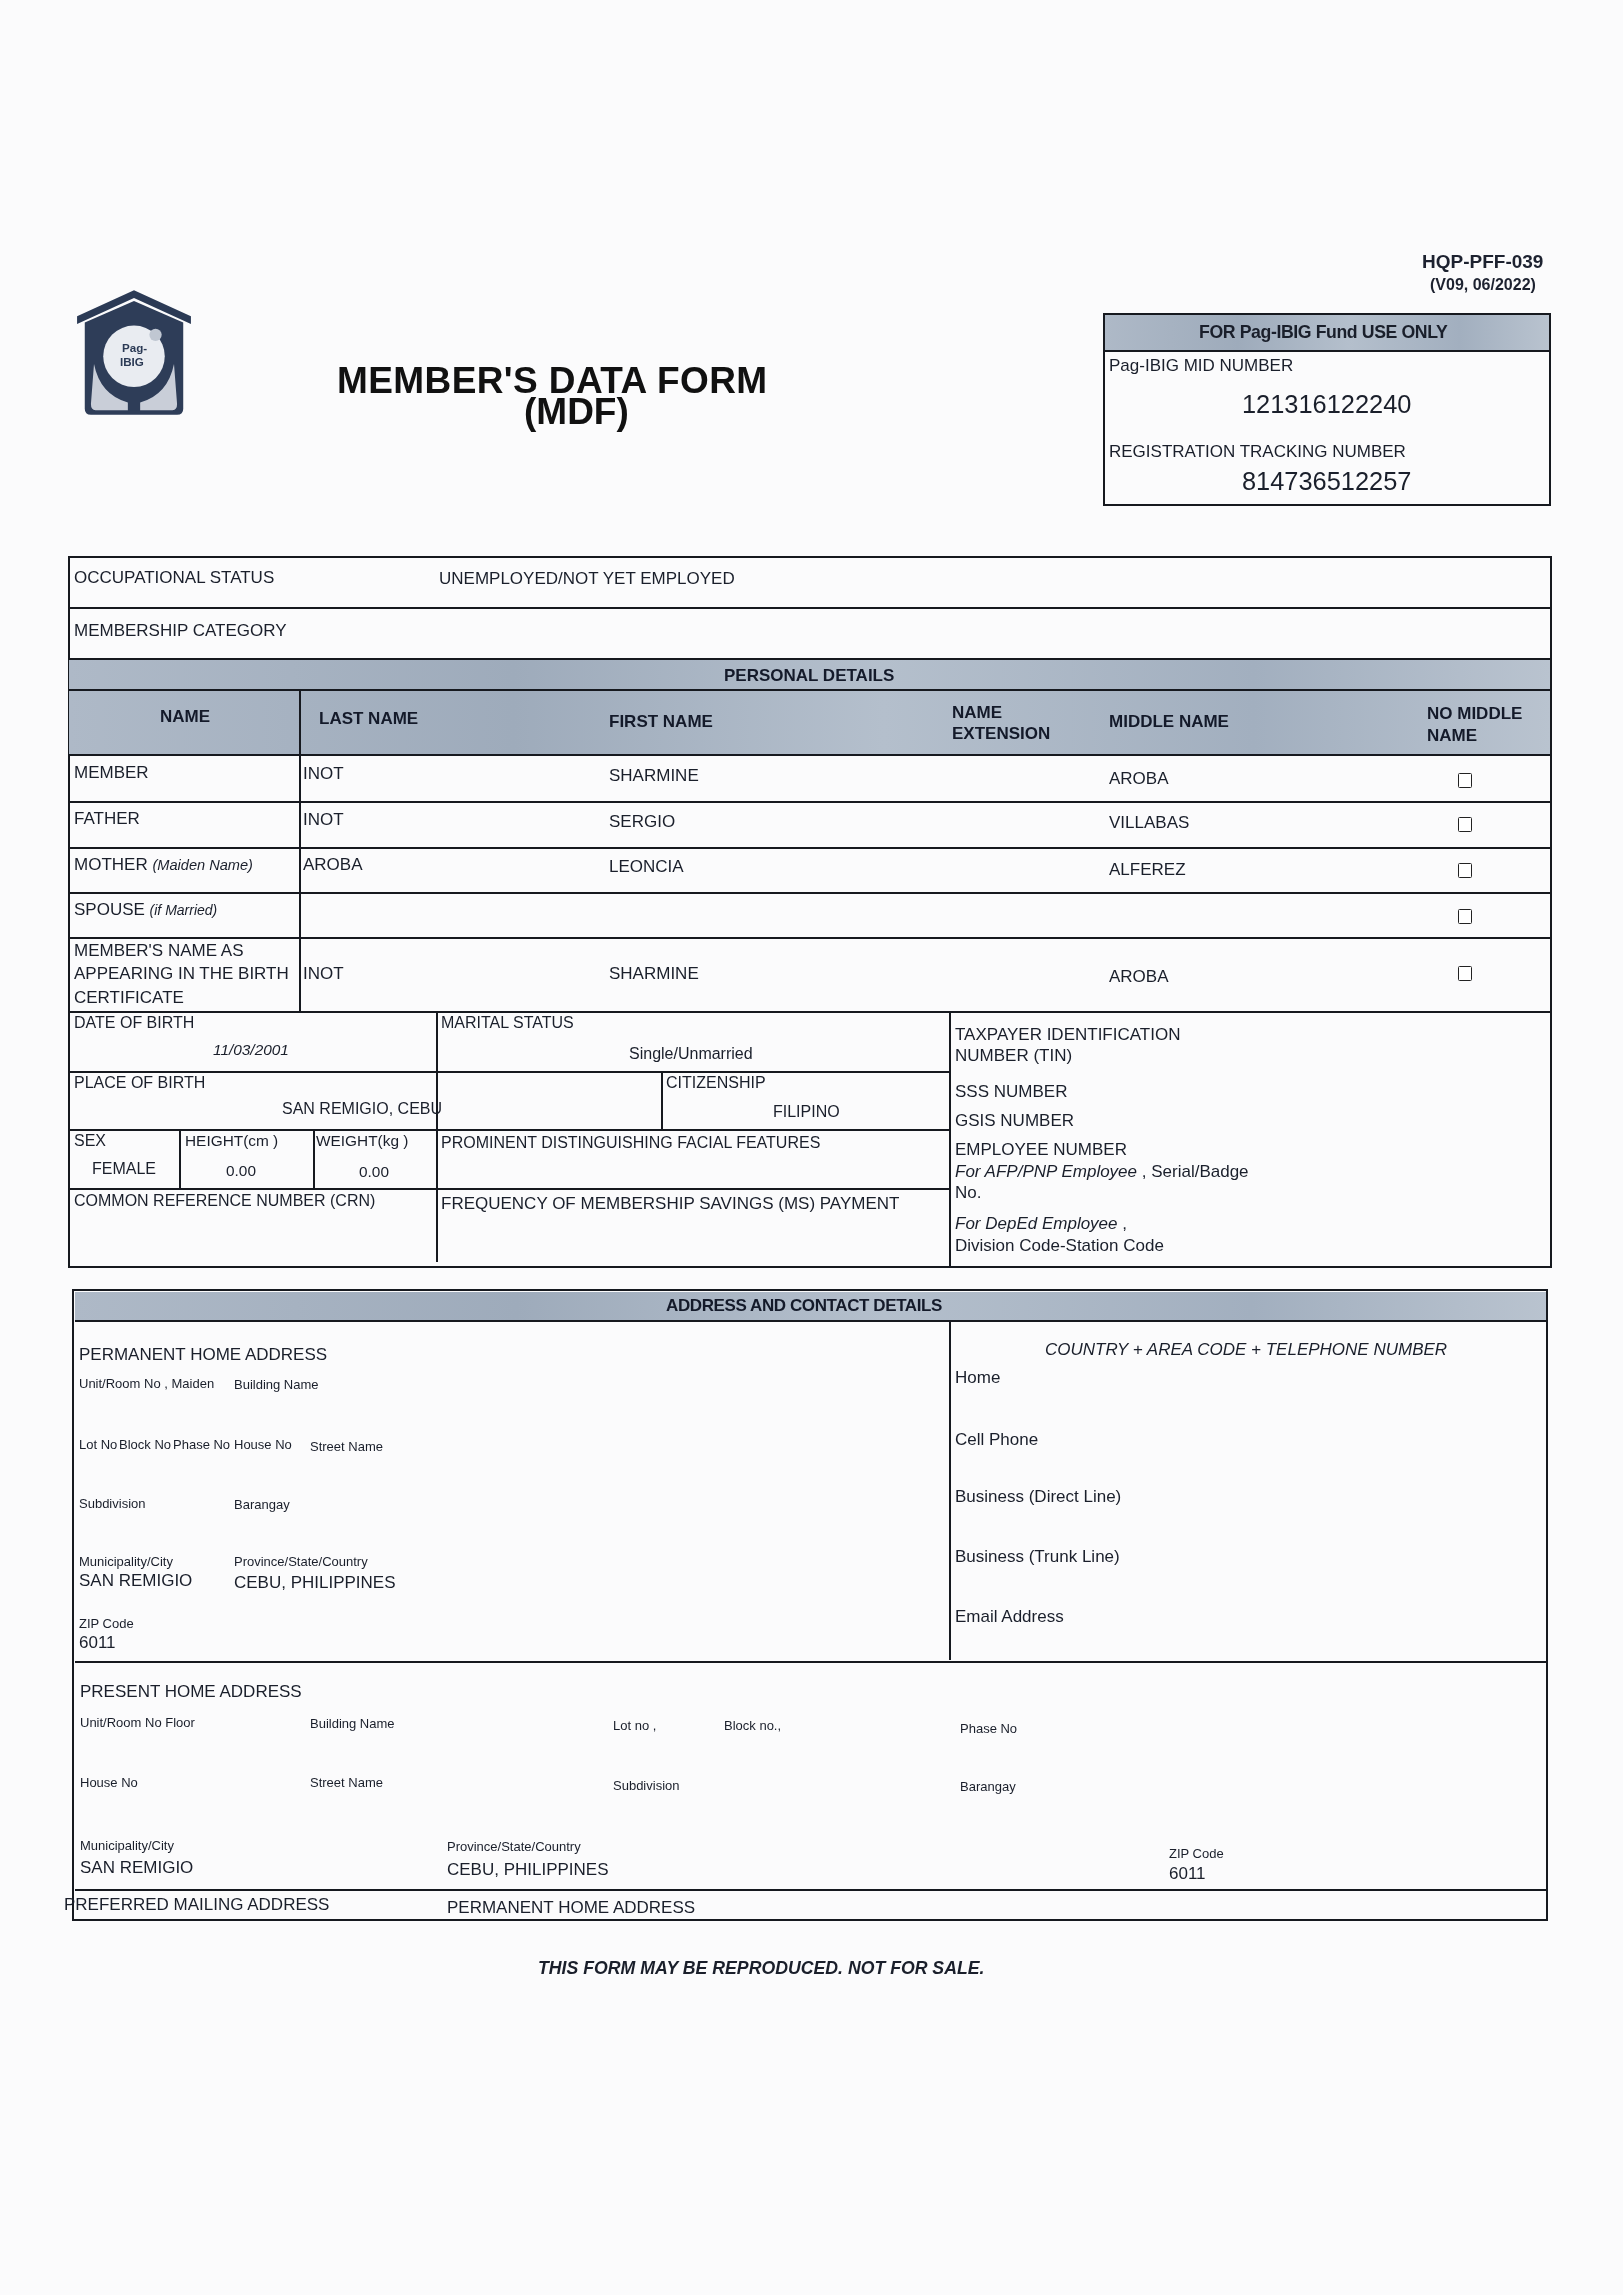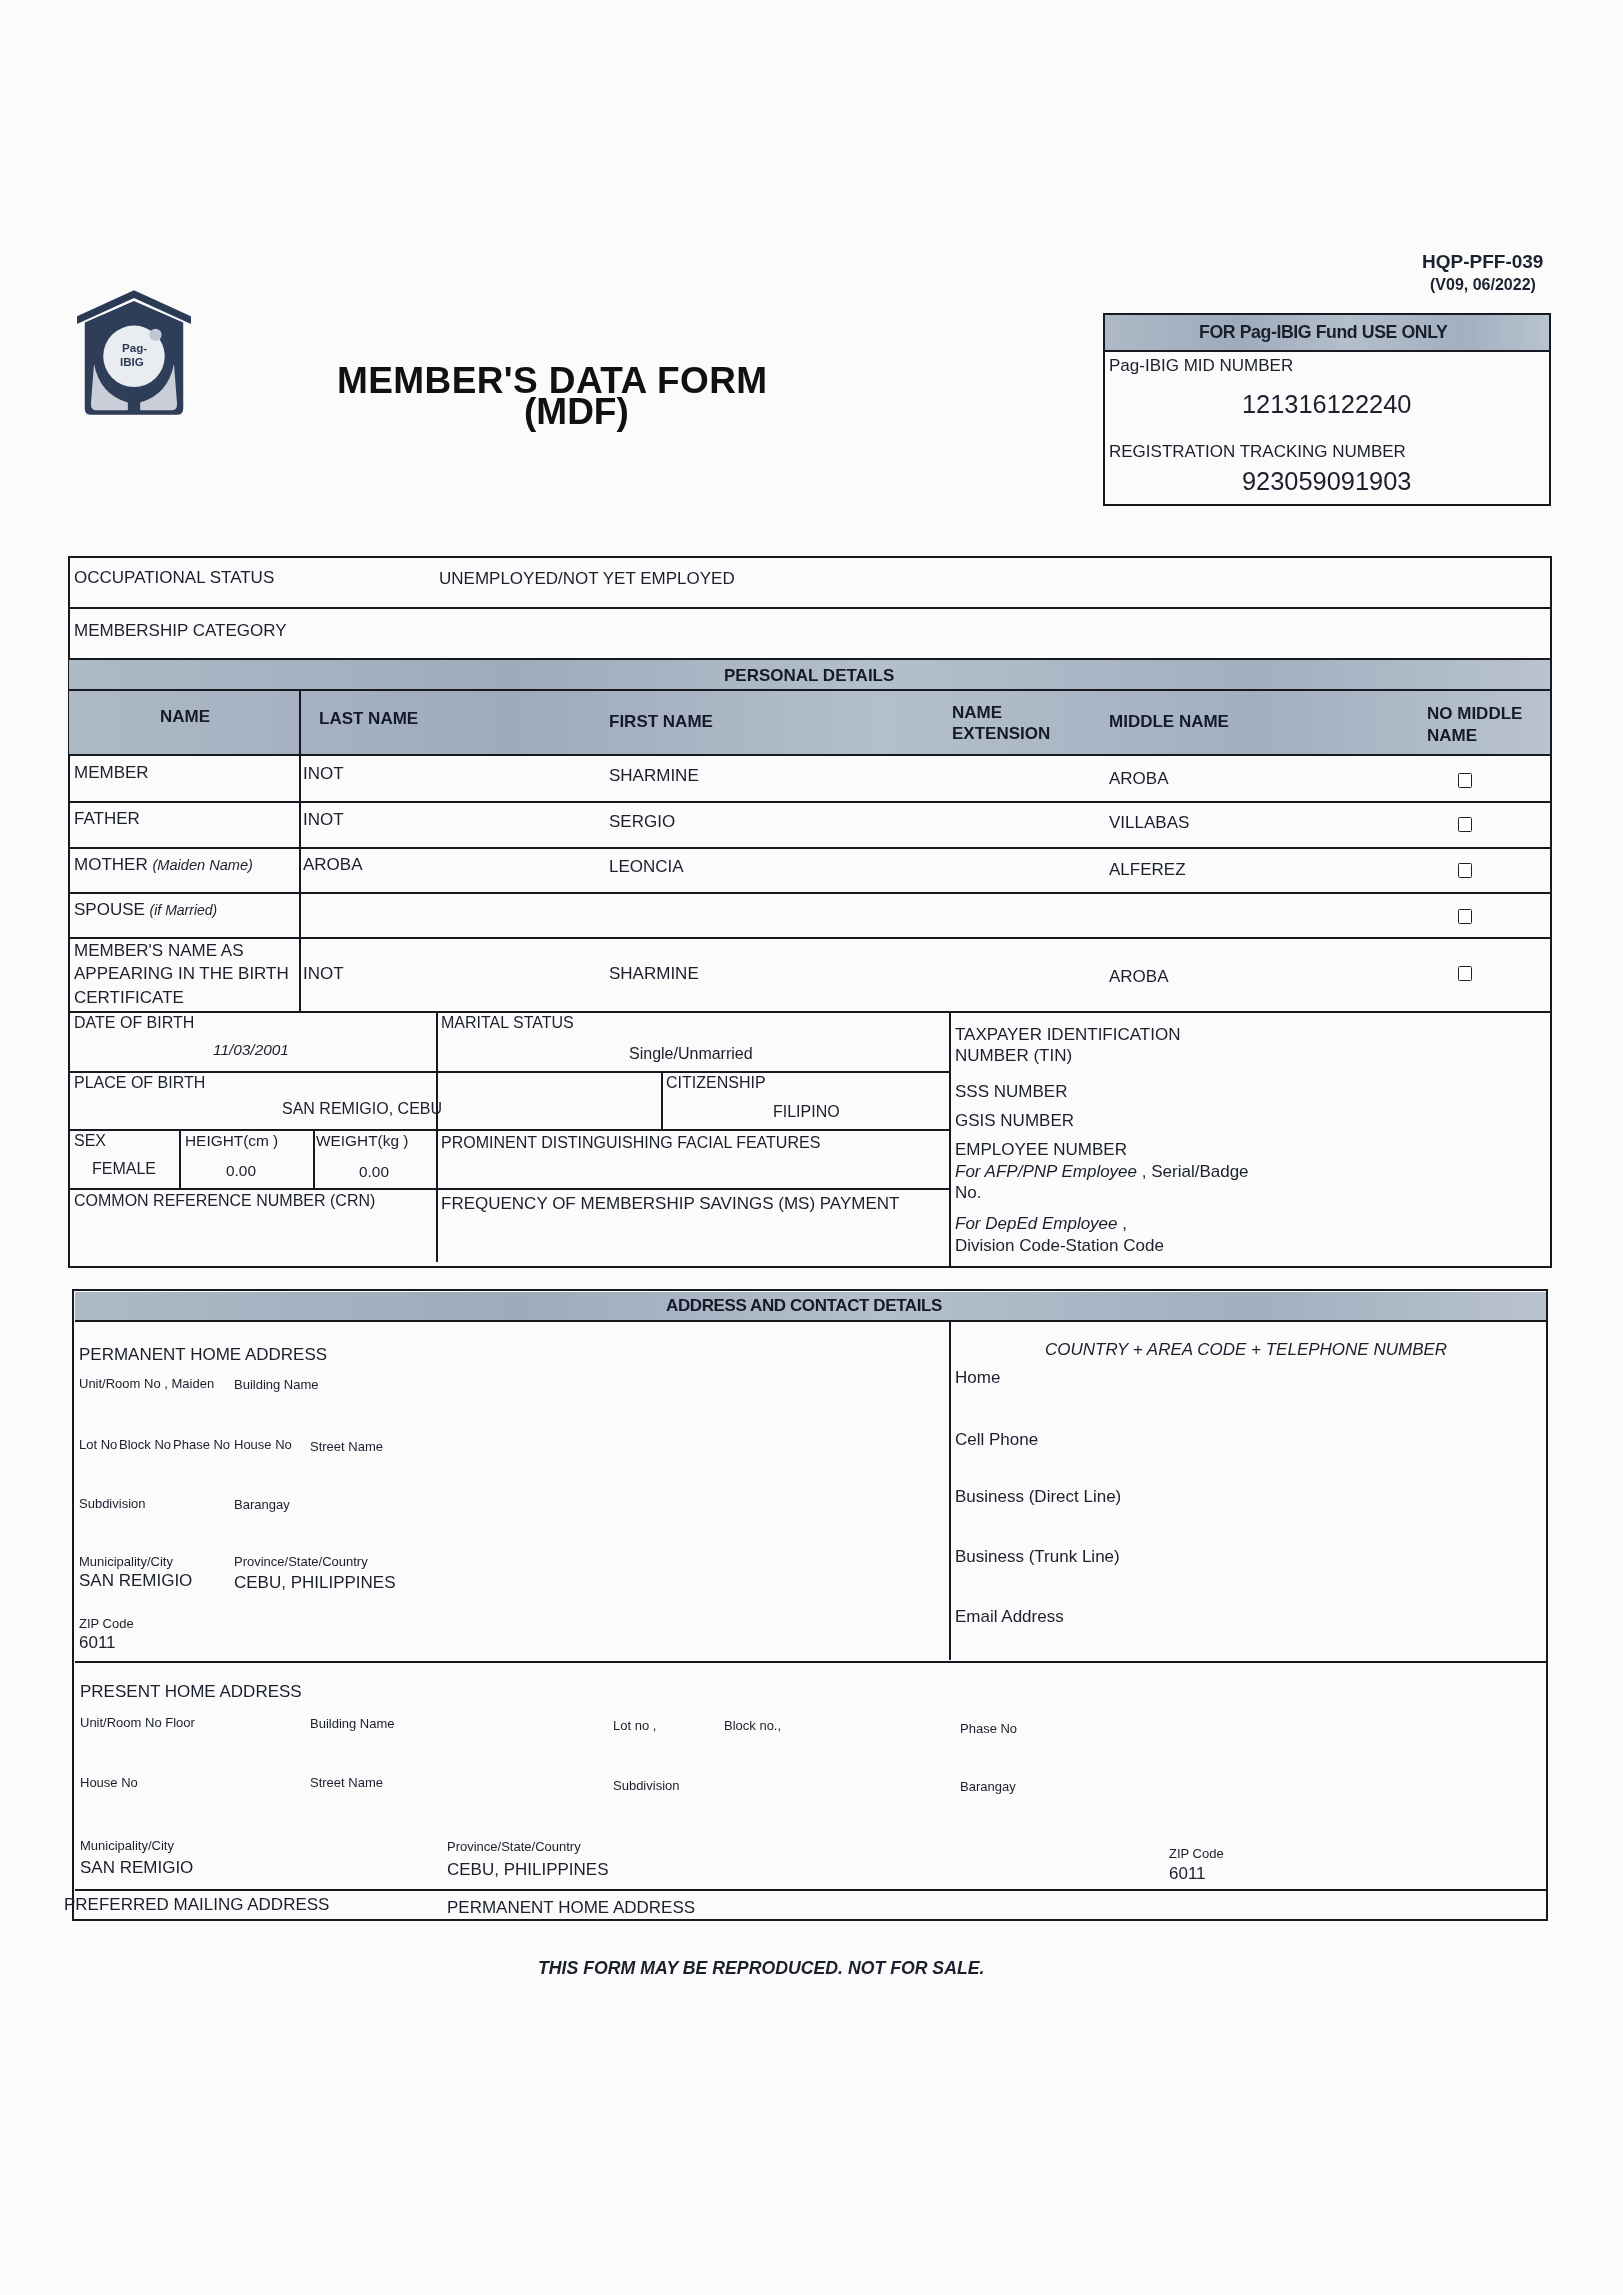--- a/index.html
+++ b/index.html
@@ -53,21 +53,21 @@
 <span class="t bold" style="left:1422px;top:251px;font-size:19px;color:#1d2230;">HQP-PFF-039</span>
 <span class="t bold" style="left:1430px;top:276px;font-size:16px;color:#1d2230;">(V09, 06/2022)</span>
 
 <div class="box" style="left:1103px;top:313px;width:448px;height:193px;"></div>
 <div class="shade" style="left:1105px;top:315px;width:444px;height:35px;"></div>
 <div class="hline" style="left:1105px;top:350px;width:444px;height:1.5px;"></div>
 <span class="t bold" style="left:1199px;top:322px;font-size:17.7px;letter-spacing:-0.4px;">FOR Pag-IBIG Fund USE ONLY</span>
 <span class="t" style="left:1109px;top:356px;font-size:17px;">Pag-IBIG MID NUMBER</span>
 <span class="t" style="left:1242px;top:390px;font-size:25.4px;">121316122240</span>
 <span class="t" style="left:1109px;top:442px;font-size:17px;">REGISTRATION TRACKING NUMBER</span>
-<span class="t" style="left:1242px;top:467px;font-size:25.4px;">923059091903</span>
+<span class="t" style="left:1242px;top:467px;font-size:25.4px;">814736512257</span>
 
 <div class="box" style="left:68px;top:556px;width:1484px;height:712px;"></div>
 
 <span class="t lbl" style="left:74px;top:568px;">OCCUPATIONAL STATUS</span>
 <span class="t val" style="left:439px;top:569px;">UNEMPLOYED/NOT YET EMPLOYED</span>
 <div class="hline" style="left:69px;top:607px;width:1481px;"></div>
 <span class="t lbl" style="left:74px;top:621px;">MEMBERSHIP CATEGORY</span>
 <div class="hline" style="left:69px;top:658px;width:1481px;"></div>
 
 <div class="shade" style="left:69px;top:660px;width:1481px;height:29px;"></div>

